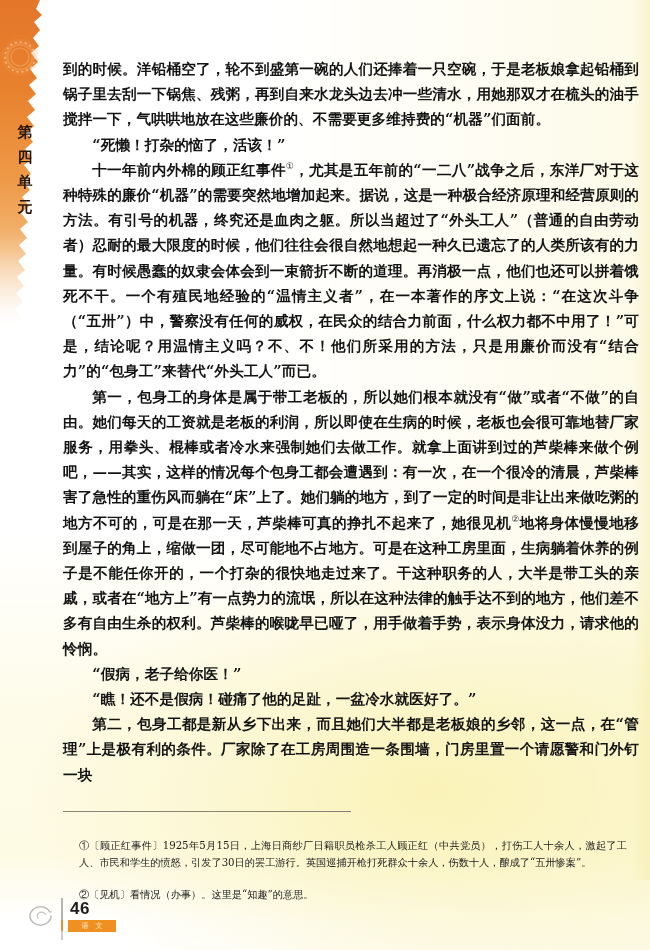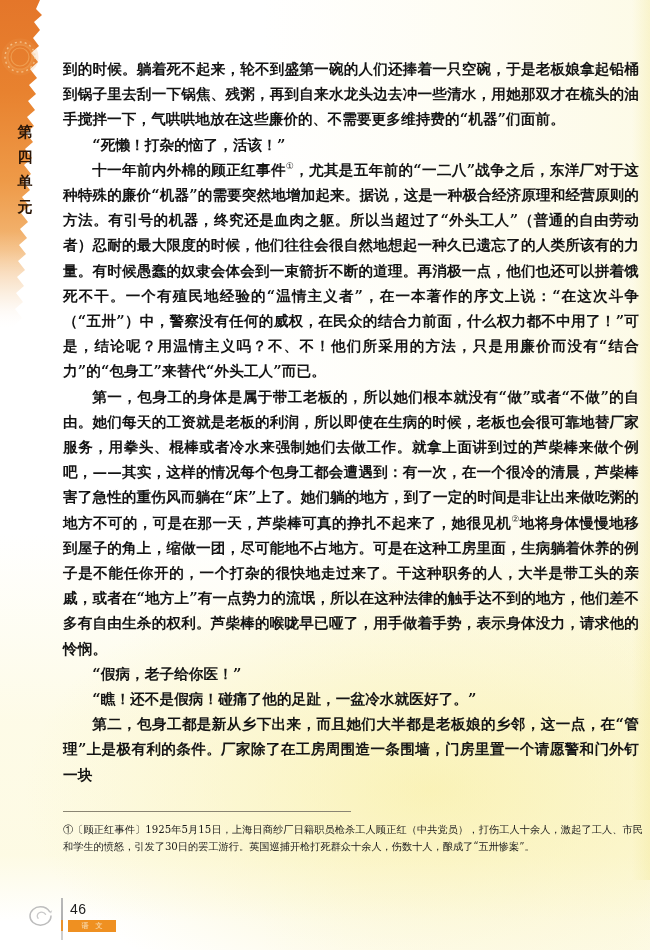--- a/index.html
+++ b/index.html
@@ -118,21 +118,21 @@
     left: 63px;
     top: 822px;
     width: 580px;
     z-index: 4;
   }
   .footnote {
     font-family: "DejaVu Serif", "Liberation Serif", serif;
     font-size: 10.2px;
     line-height: 16.6px;
     color: #1a1a1a;
-    margin: 0;
+    margin: 16px;
     text-align: justify;
     letter-spacing: 0;
   }
 
   
   #footer {
     position: absolute;
     left: 28px;
     top: 898px;
     width: 160px;
@@ -152,22 +152,22 @@
     top: 0px;
     width: 2px;
     height: 42px;
     background: linear-gradient(to bottom, #b9b9b9 0%, #b0b0b0 52%, #e8922f 53%, #e8922f 78%, #cfcfcf 79%, #cfcfcf 100%);
   }
   #page-number {
     position: absolute;
     left: 42px;
     top: 1px;
     font-family: "Liberation Sans", sans-serif;
-    font-weight: normal;
-    font-size: 14px;
+    font-weight: bold;
+    font-size: 17px;
     line-height: 20px;
     color: #1d1d1d;
     letter-spacing: 0.5px;
   }
   #subject-badge {
     position: absolute;
     left: 40px;
     top: 22px;
     width: 48px;
     height: 12px;
@@ -236,40 +236,41 @@
 
   <div id="unit-label">
     <span>第</span>
     <span>四</span>
     <span>单</span>
     <span>元</span>
   </div>
 
   <div id="content">
 
-    <p class="para">到的时候。躺着死不起来，轮不到盛第一碗的人们还捧着一只空碗，于是老板娘拿起铅桶到锅子里去刮一下锅焦、残粥，再到自来水龙头边去冲一些清水，用她那双才在梳头的油手搅拌一下，气哄哄地放在这些廉价的、不需要更多维持费的“机器”们面前。</p>
+    <p class="para">到的时候。洋铅桶空了，轮不到盛第一碗的人们还捧着一只空碗，于是老板娘拿起铅桶到锅子里去刮一下锅焦、残粥，再到自来水龙头边去冲一些清水，用她那双才在梳头的油手搅拌一下，气哄哄地放在这些廉价的、不需要更多维持费的“机器”们面前。</p>
 
     <p class="para indent">“死懒！打杂的恼了，活该！”</p>
 
     <p class="para indent"><span>十一年前内外棉的顾正红事件</span><span class="sup">①</span><span>，尤其是五年前的“一二八”战争之后，东洋厂对于这种特殊的廉价“机器”的需要突然地增加起来。据说，这是一种极合经济原理和经营原则的方法。有引号的机器，终究还是血肉之躯。所以当超过了“外头工人”（普通的自由劳动者）忍耐的最大限度的时候，他们往往会很自然地想起一种久已遗忘了的人类所该有的力量。有时候愚蠢的奴隶会体会到一束箭折不断的道理。再消极一点，他们也还可以拼着饿死不干。一个有殖民地经验的“温情主义者”，在一本著作的序文上说：“在这次斗争（“五卅”）中，警察没有任何的威权，在民众的结合力前面，什么权力都不中用了！”可是，结论呢？用温情主义吗？不、不！他们所采用的方法，只是用廉价而没有“结合力”的“包身工”来替代“外头工人”而已。</span></p>
 
     <p class="para indent"><span>第一，包身工的身体是属于带工老板的，所以她们根本就没有“做”或者“不做”的自由。她们每天的工资就是老板的利润，所以即使在生病的时候，老板也会很可靠地替厂家服务，用拳头、棍棒或者冷水来强制她们去做工作。就拿上面讲到过的芦柴棒来做个例吧，——其实，这样的情况每个包身工都会遭遇到：有一次，在一个很冷的清晨，芦柴棒害了急性的重伤风而躺在“床”上了。她们躺的地方，到了一定的时间是非让出来做吃粥的地方不可的，可是在那一天，芦柴棒可真的挣扎不起来了，她很见机</span><span class="sup">②</span><span>地将身体慢慢地移到屋子的角上，缩做一团，尽可能地不占地方。可是在这种工房里面，生病躺着休养的例子是不能任你开的，一个打杂的很快地走过来了。干这种职务的人，大半是带工头的亲戚，或者在“地方上”有一点势力的流氓，所以在这种法律的触手达不到的地方，他们差不多有自由生杀的权利。芦柴棒的喉咙早已哑了，用手做着手势，表示身体没力，请求他的怜悯。</span></p>
 
     <p class="para indent">“假病，老子给你医！”</p>
 
 
     <p class="para indent">“瞧！还不是假病！碰痛了他的足趾，一盆冷水就医好了。”</p>
 
 
     <p class="para indent">第二，包身工都是新从乡下出来，而且她们大半都是老板娘的乡邻，这一点，在“管理”上是极有利的条件。厂家除了在工房周围造一条围墙，门房里置一个请愿警和门外钉一块</p>
   </div>
 
   <div id="footnote-rule"></div>
   <div id="footnotes">
     <p class="footnote">①〔顾正红事件〕1925年5月15日，上海日商纱厂日籍职员枪杀工人顾正红（中共党员），打伤工人十余人，激起了工人、市民和学生的愤怒，引发了30日的罢工游行。英国巡捕开枪打死群众十余人，伤数十人，酿成了“五卅惨案”。</p>
+    <p class="footnote">②〔见机〕看情况（办事）。这里是“知趣”的意思。</p>
   </div>
 
   <div id="footer">
     <svg id="footer-swirl" viewBox="0 0 26 22">
       <path d="M23,11 C23,16.2 18.1,20.2 12.4,20.2 C6.7,20.2 2,16.2 2,11
                C2,5.8 6.7,1.8 12.4,1.8 C16.4,1.8 19.9,3.8 21.6,6.7" fill="none" stroke="#bdbdbd" stroke-width="1.5" stroke-linecap="round"></path>
       <path d="M17.6,9.3 C16.1,7.3 13.3,6.6 11.2,7.8 C9.1,9.0 8.6,11.6 10.1,13.3" fill="none" stroke="#c9c9c9" stroke-width="1.3" stroke-linecap="round"></path>
       <path d="M21.6,6.7 L24.2,5.2 L23.0,8.6 Z" fill="#c9c9c9"></path>
     </svg>
     <div id="footer-divider"></div>

